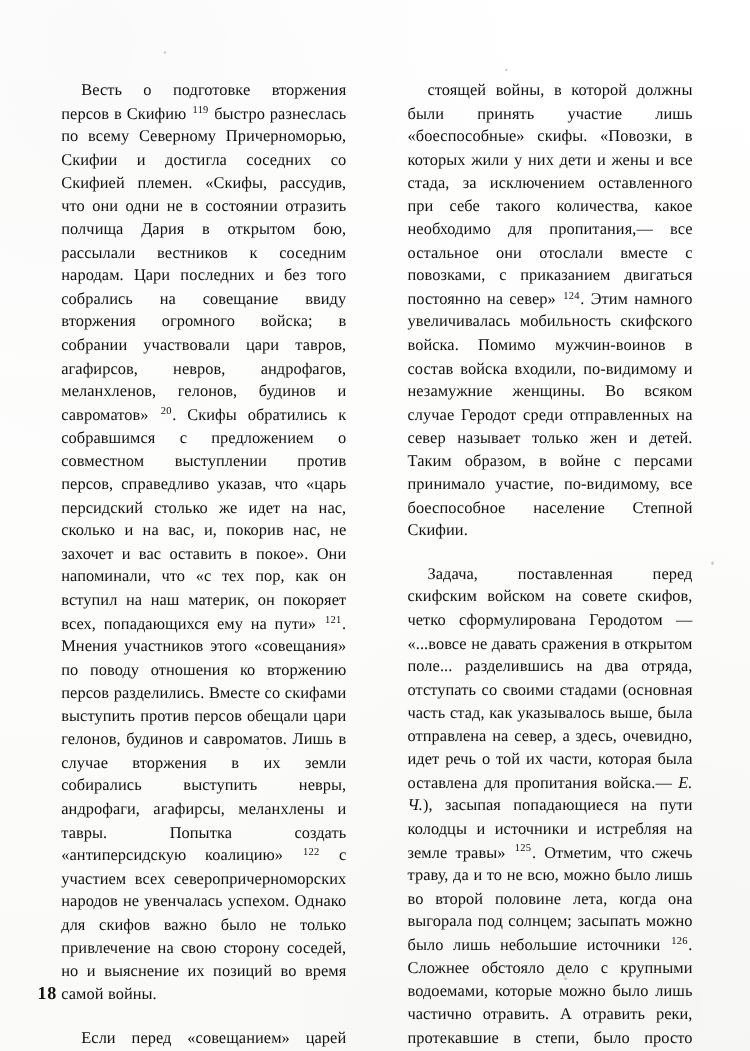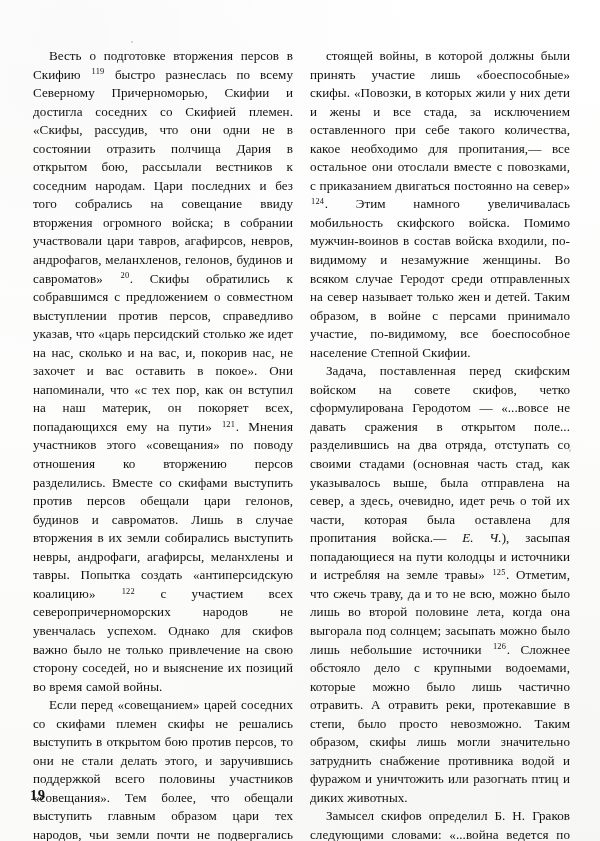--- a/index.html
+++ b/index.html
@@ -40,21 +40,21 @@
     display: flex;
     gap: 17px;
   }
   .col {
     width: 260px;
   }
   .col.right {
     width: 260px;
   }
   p.para {
-    margin: 0;
+    margin: 16px;
     text-align: justify;
     text-align-last: left;
     text-indent: 16px;
     font-size: 13.1px;
     line-height: 18.55px;
     letter-spacing: 0.05px;
     word-spacing: 0.2px;
     hyphens: manual;
     -webkit-hyphens: manual;
   }
@@ -105,15 +105,15 @@
     </div>
 
     <div class="col right">
       <p class="para">стоящей войны, в которой должны были принять участие лишь «боеспособные» скифы. «Повозки, в которых жили у них дети и жены и все стада, за исключением оставленного при себе такого количества, какое необходимо для пропитания,— все остальное они отослали вместе с повозками, с приказанием двигаться постоянно на север» <sup class="fn">124</sup>. Этим намного увеличивалась мобильность скифского войска. Помимо мужчин-воинов в состав войска входили, по-видимому и незамужние женщины. Во всяком случае Геродот среди отправленных на север называет только жен и детей. Таким образом, в войне с персами принимало участие, по-видимому, все боеспособное население Степной Скифии.</p>
       <p class="para">Задача, поставленная перед скифским войском на совете скифов, четко сформулирована Геродотом — «...вовсе не давать сражения в открытом поле... разделившись на два отряда, отступать со своими стадами (основная часть стад, как указывалось выше, была отправлена на север, а здесь, очевидно, идет речь о той их части, которая была оставлена для пропитания войска.— <em class="sig">Е. Ч.</em>), засыпая попадающиеся на пути колодцы и источники и истребляя на земле травы» <sup class="fn">125</sup>. Отметим, что сжечь траву, да и то не всю, можно было лишь во второй половине лета, когда она выгорала под солнцем; засыпать можно было лишь небольшие источники <sup class="fn">126</sup>. Сложнее обстояло дело с крупными водоемами, которые можно было лишь частично отравить. А отравить реки, протекавшие в степи, было просто невозможно. Таким образом, скифы лишь могли значительно затруднить снабжение противника водой и фуражом и уничтожить или разогнать птиц и диких животных.</p>
       <p class="para">Замысел скифов определил Б. Н. Граков следующими словами: «...война ведется по единому стратегическому плану — завлечь врагов поглубже с применением тактики изматывания» . А Е. А. Разин отметил, что «скифы одни</p>
     </div>
 
   </div>
 
-  <div class="folio">19</div>
+  <div class="folio">18</div>
 
 </div>
 
 </body></html>

